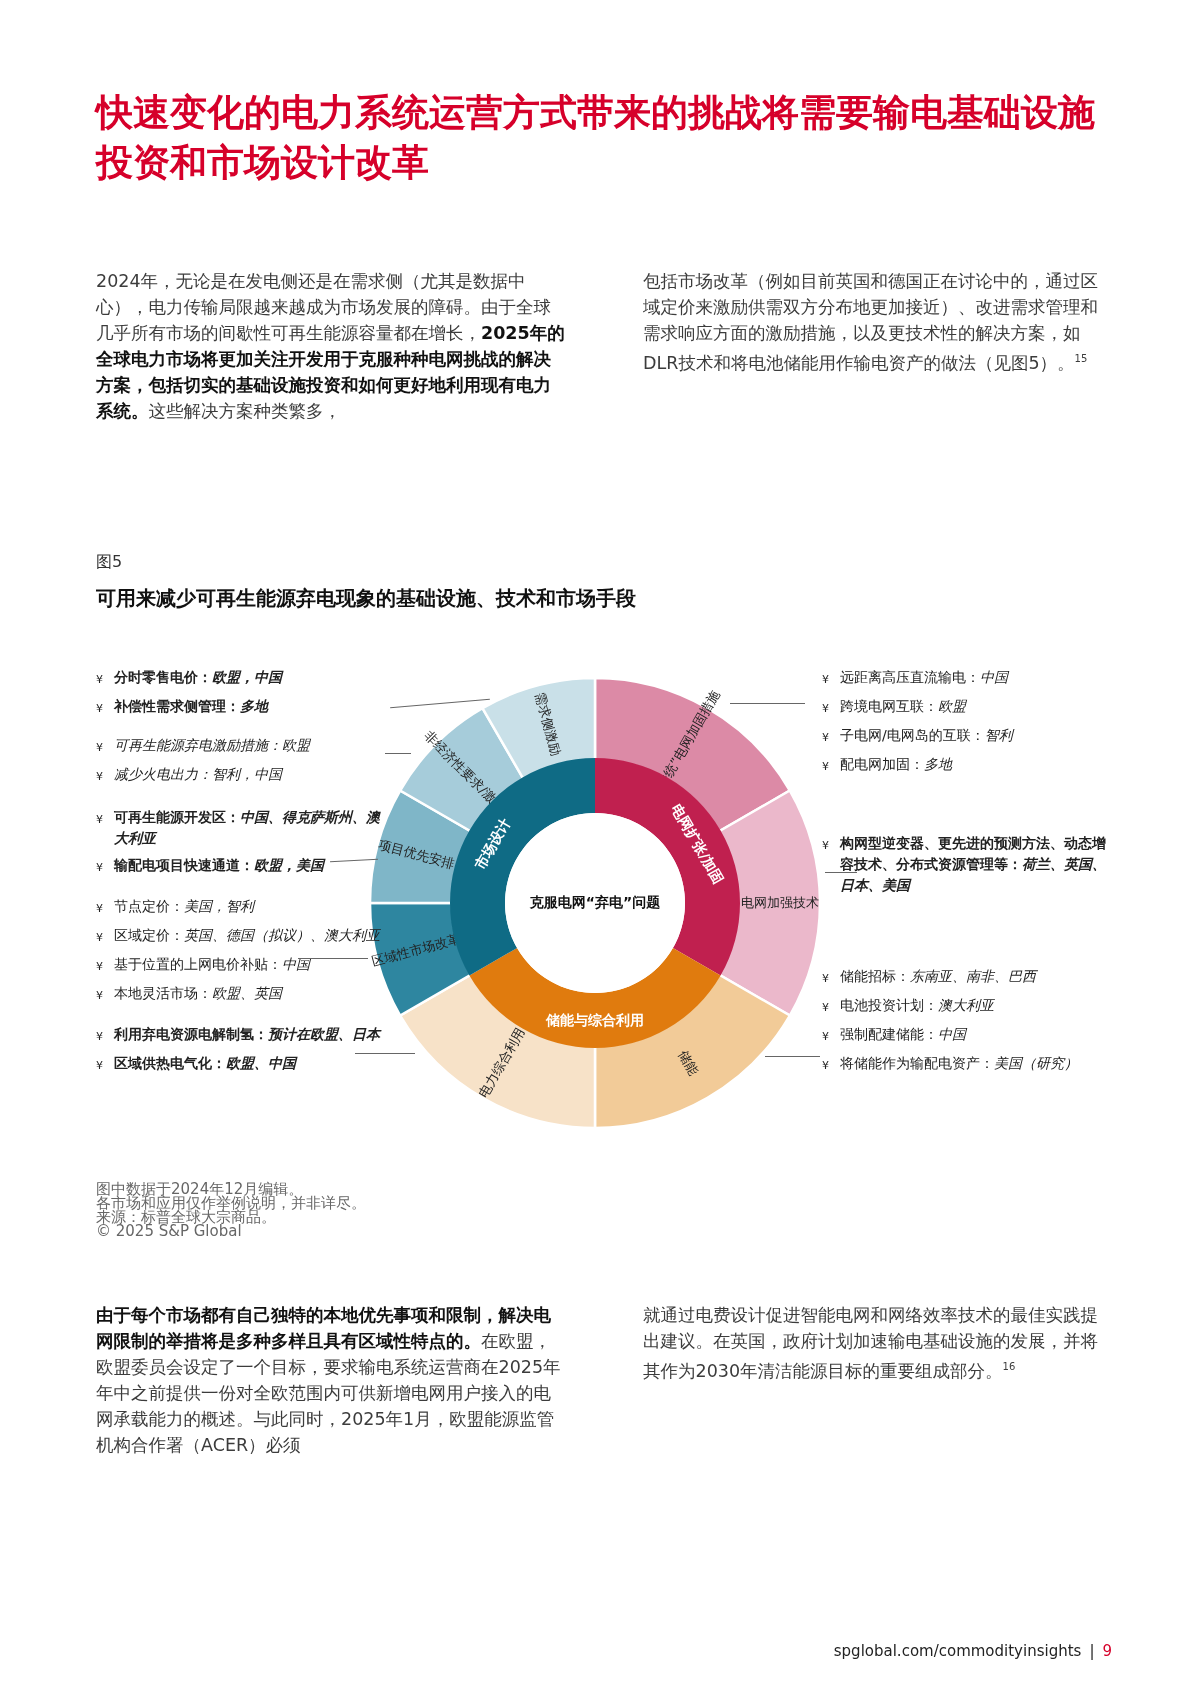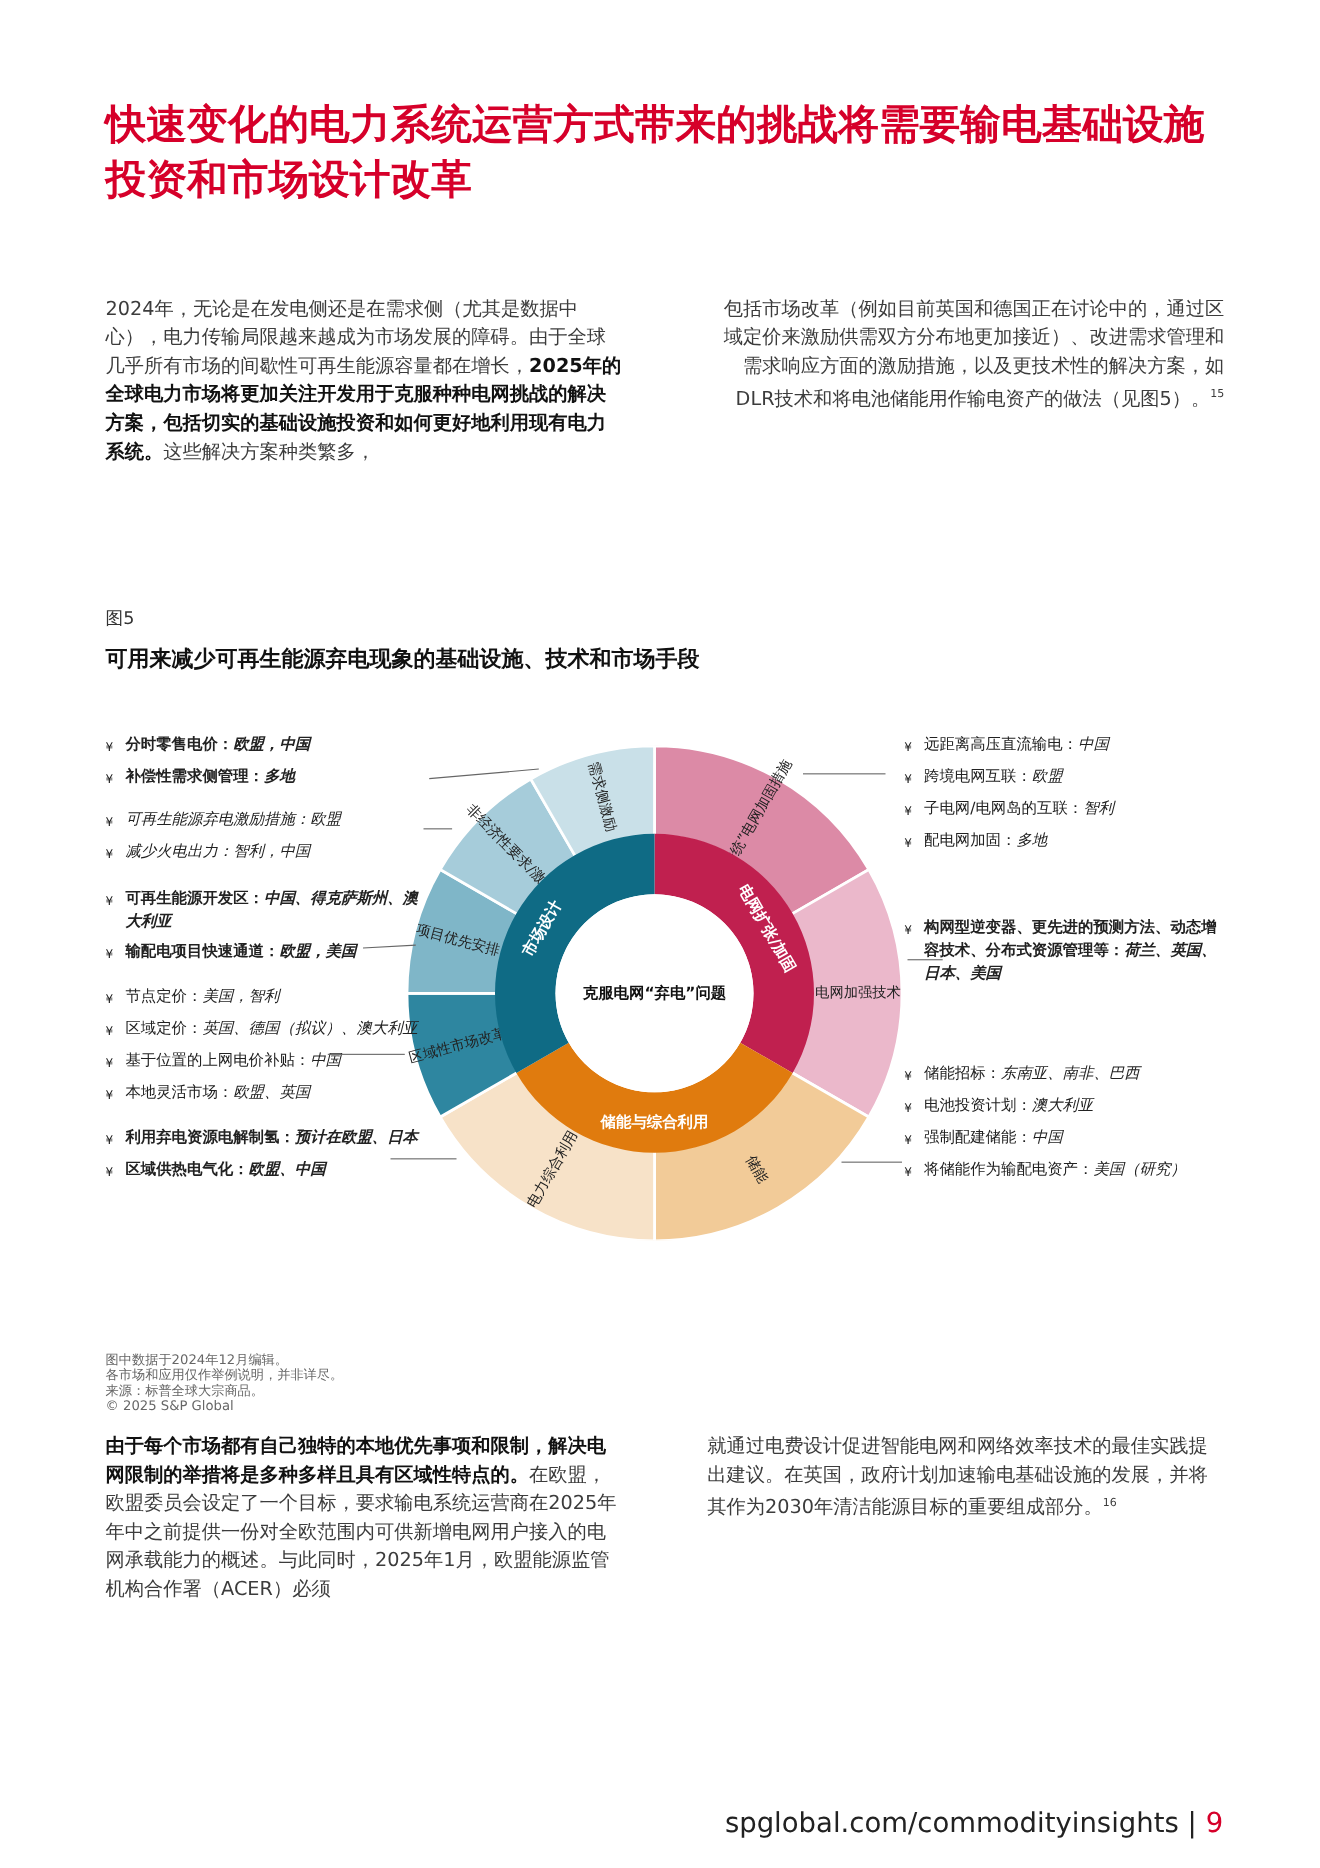--- a/index.html
+++ b/index.html
@@ -1,37 +1,37 @@
 <!DOCTYPE html>
 <html><head>
 <meta charset="utf-8">
 <style>
   html,body{margin:0;padding:0;background:#ffffff;}
   body{width:1200px;height:1698px;position:relative;overflow:hidden;font-family:"DejaVu Sans","Liberation Sans",sans-serif;color:#333;}
   .title{position:absolute;left:96px;top:88px;width:1010px;font-size:37px;line-height:50px;font-weight:bold;color:#d6002a;margin:0;}
   .col{position:absolute;font-size:17.5px;line-height:26px;color:#3c3c3c;}
   .col b{color:#111;}
   .col-l1{left:96px;top:268px;width:470px;}
-  .col-r1{left:643px;top:268px;width:470px;text-align:right;}
+  .col-r1{left:643px;top:268px;width:470px;}
   .col-l2{left:96px;top:1302px;width:470px;}
   .col-r2{left:643px;top:1302px;width:470px;}
   sup{font-size:10px;}
   .fig-no{position:absolute;left:96px;top:552px;font-size:16px;color:#333;}
   .fig-title{position:absolute;left:96px;top:585px;font-size:20px;font-weight:bold;color:#111;}
   .chart{position:absolute;left:370px;top:678px;width:450px;height:450px;}
   .list{position:absolute;font-size:14px;line-height:21px;color:#222;}
   .list .item{display:flex;margin-bottom:6px;}
   .list .bul{width:18px;flex:none;font-size:11px;padding-top:2px;}
   .list .txt b{font-weight:bold;}
   .list i{font-style:italic;}
   .leader{position:absolute;height:1px;background:#666;}
-  .notes{position:absolute;left:96px;top:1229px;font-size:12px;line-height:14px;color:#666;}
+  .notes{position:absolute;left:96px;top:1182px;font-size:15px;line-height:14px;color:#666;}
   .footnotes{position:absolute;left:96px;top:1540px;width:960px;font-size:12px;line-height:17px;color:#555;font-style:italic;}
   .footnotes div{margin-bottom:4px;}
-  .footer{position:absolute;right:88px;top:1642px;font-size:25px;color:#222;margin-left:40px;}
+  .footer{position:absolute;right:88px;top:1642px;font-size:15px;color:#222;margin-left:40px;}
   .footer .sep{margin:0 8px;}
   .footer .pg{color:#d6002a;}
 </style>
 </head>
 <body>
 
 <h1 class="title">快速变化的电力系统运营方式带来的挑战将需要输电基础设施投资和市场设计改革</h1>
 
 <div class="col col-l1">
   <span>2024年，无论是在发电侧还是在需求侧（尤其是数据中心），电力传输局限越来越成为市场发展的障碍。由于全球几乎所有市场的间歇性可再生能源容量都在增长，</span><b>2025年的全球电力市场将更加关注开发用于克服种种电网挑战的解决方案，包括切实的基础设施投资和如何更好地利用现有电力系统。</b><span>这些解决方案种类繁多，</span>

